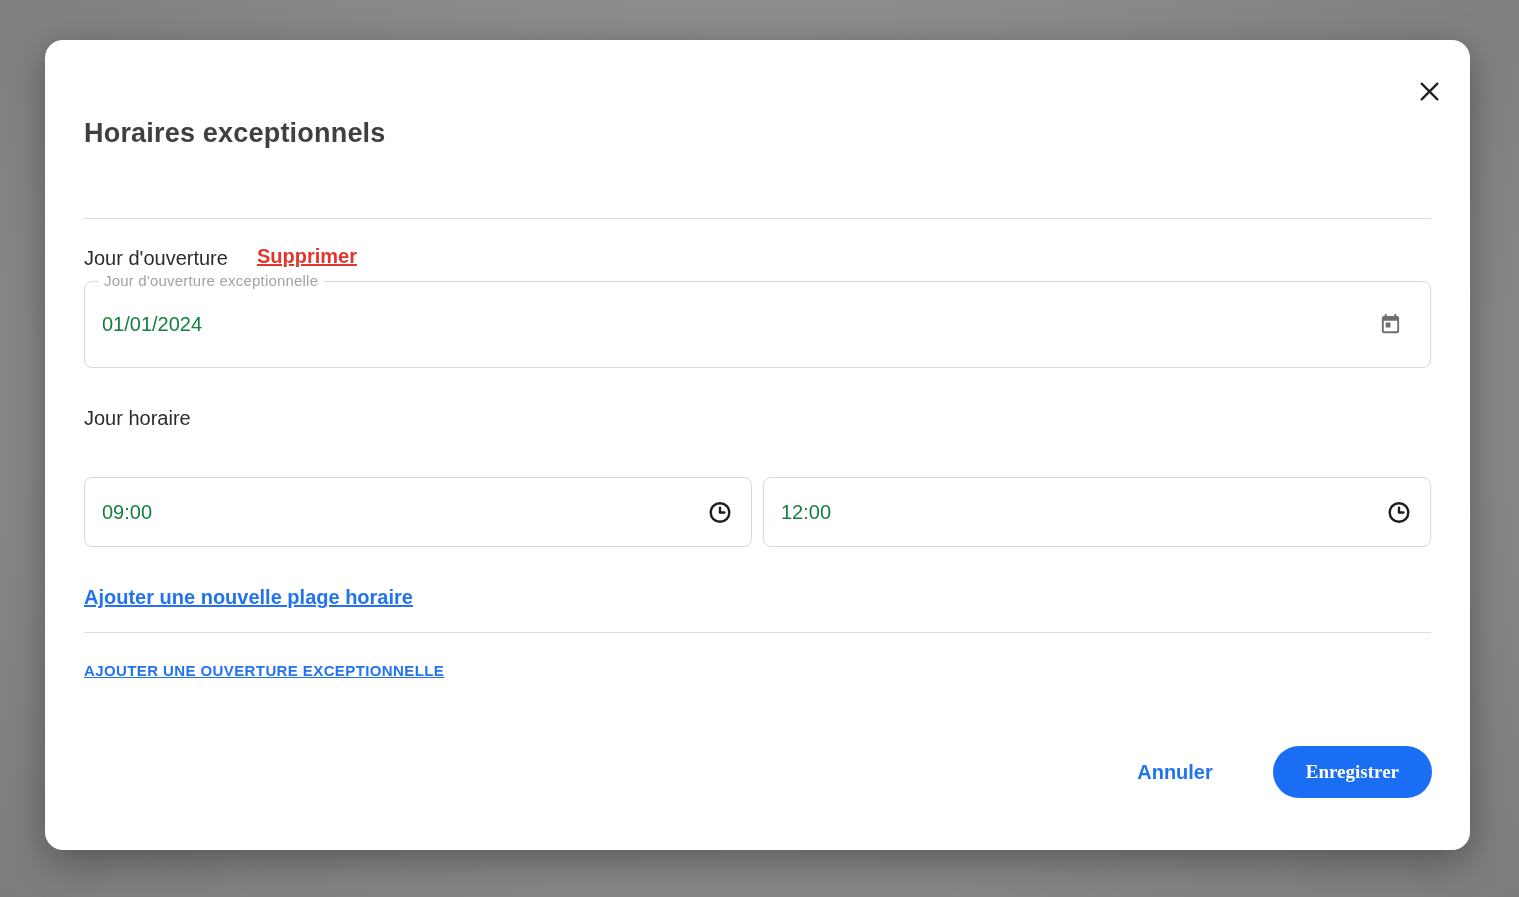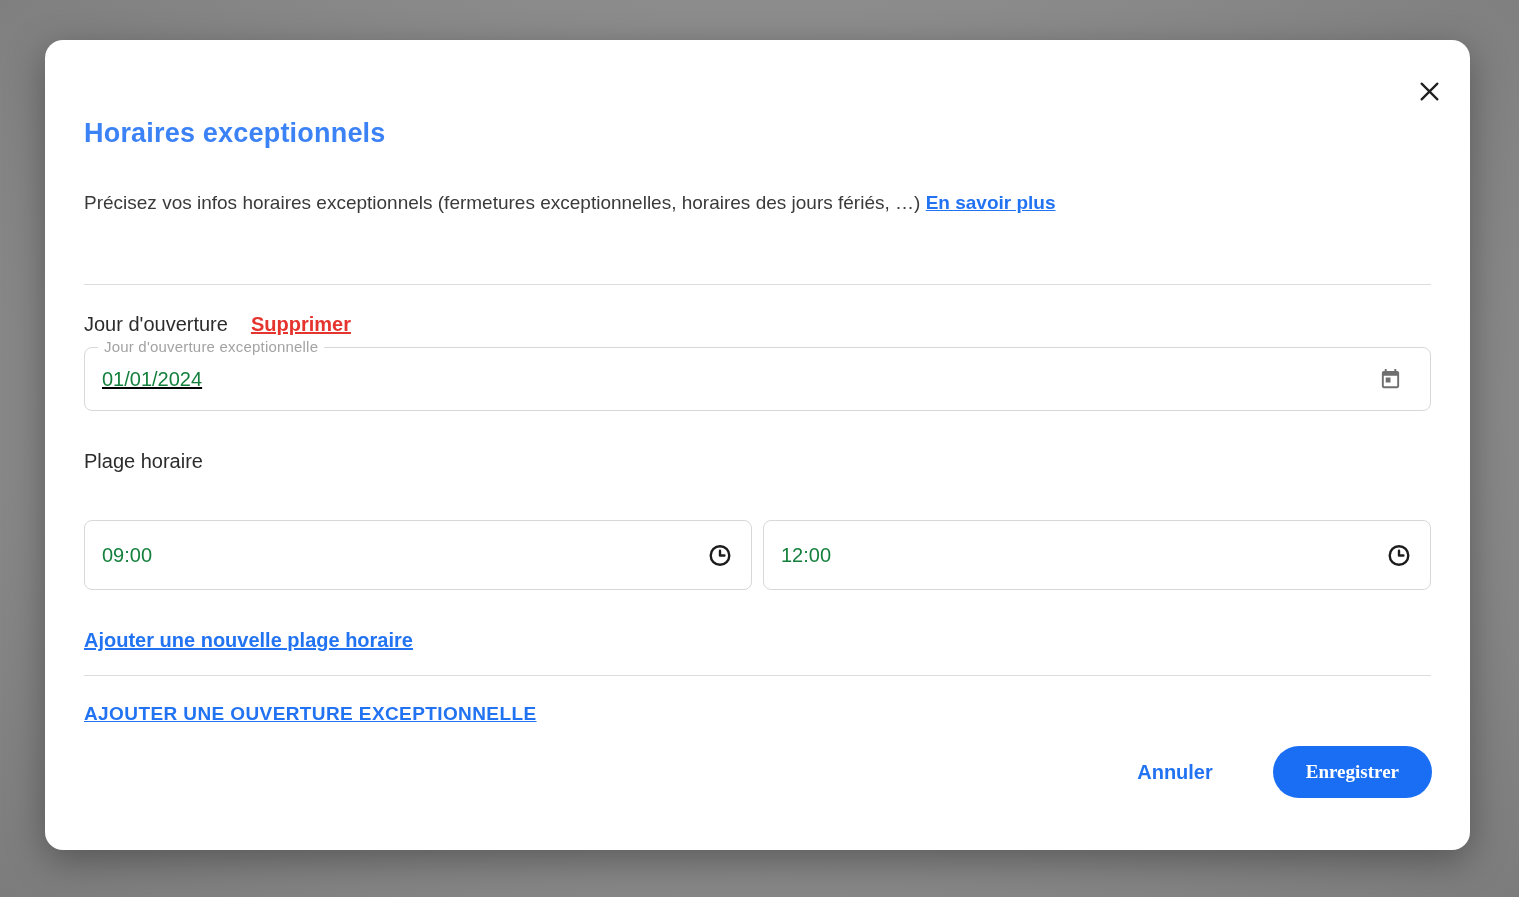--- a/index.html
+++ b/index.html
@@ -24,21 +24,21 @@
     top: 36px; right: 26px;
     width: 30px; height: 30px;
     display: flex; align-items: center; justify-content: center;
     background: transparent; border: none; cursor: pointer;
   }
   .dialog-title {
     margin-top: 75px;
     font-size: 27px;
     line-height: 36px;
     font-weight: 700;
-    color: #3b82f6;
+    color: #404040;
     letter-spacing: 0.2px;
   }
   .dialog-desc {
     margin-top: 38px;
     font-size: 19px;
     line-height: 28px;
     color: #3a3a3a;
   }
   a, .link {
     color: var(--link-blue, #2273f2);
@@ -48,22 +48,22 @@
   }
   .divider {
     margin-top: 67px;
     height: 1px;
     background: #dcdcdc;
   }
   .divider-2 { margin-top: 22px; }
   .section-row {
     margin-top: 26px;
     display: flex;
-    align-items: center;
-    gap: 23px;
+    align-items: flex-start;
+    gap: 29px;
   }
   .section-label {
     font-size: 20px;
     line-height: 26px;
     color: #2c2c2c;
   }
   .delete-link {
     font-size: 20px;
     color: var(--danger-red, #e5342e);
     text-decoration: underline;
@@ -74,23 +74,22 @@
     position: relative;
     border: 1px solid var(--border-gray, #d8d8d8);
     border-radius: 8px;
     display: flex;
     align-items: center;
     background: #fff;
     margin-top: 38px;
   }
   .date-field {
     margin-top: 10px;
-    height: 64px;
+    height: 87px;
     width: 100%;
-    text-decoration: underline;
   }
   .floating-label {
     position: absolute;
     top: -10px; left: 13px;
     background: #ffffff;
     padding: 0 6px;
     font-size: 15px;
     color: #a3a3a3;
     letter-spacing: 0.2px;
   }
@@ -121,21 +120,21 @@
   .time-field .field-icon { right: 19px; }
   .add-slot-link {
     display: inline-block;
     margin-top: 37px;
     font-size: 20px;
     line-height: 26px;
   }
   .add-opening-link {
     display: inline-block;
     margin-top: 26px;
-    font-size: 19px;
+    font-size: 15px;
     line-height: 24px;
     letter-spacing: 0.4px;
     font-weight: 700;
     text-align: right;
   }
   .footer {
     position: absolute;
     right: 38px; bottom: 52px;
     display: flex;
     align-items: center;
@@ -172,42 +171,39 @@
   <button class="close-btn">
     <span style="display:flex">
       <svg width="27" height="27" viewBox="0 0 24 24" fill="none" stroke="#1f1f1f" stroke-width="2" stroke-linecap="round">
         <path d="M5 5l14 14M19 5L5 19"></path>
       </svg>
     </span>
   </button>
 
   <h1 class="dialog-title">Horaires exceptionnels</h1>
 
-  <p class="dialog-desc">
-    <span>Précisez vos infos horaires exceptionnels (fermetures exceptionnelles, horaires des jours fériés, …) </span><a>En savoir plus</a>
-  </p>
 
   <div class="divider"></div>
 
   <div class="section-row">
     <span class="section-label">Jour d'ouverture</span>
     <span class="delete-link">Supprimer</span>
   </div>
 
   <div class="field date-field">
     <span class="floating-label">Jour d'ouverture exceptionnelle</span>
     <span class="field-value">01/01/2024</span>
     <button class="field-icon">
       <svg width="23" height="23" viewBox="0 0 24 24" fill="#6f6f6f">
         <path d="M19 3h-1V1h-2v2H8V1H6v2H5c-1.1 0-2 .9-2 2v14c0 1.1.9 2 2 2h14c1.1 0 2-.9 2-2V5c0-1.1-.9-2-2-2zm0 16H5V8h14v11zM7 10h5v5H7z"></path>
       </svg>
     </button>
   </div>
 
-  <div class="section-label plage-label">Plage horaire</div>
+  <div class="section-label plage-label">Jour horaire</div>
 
   <div class="time-row">
     <div class="field time-field">
       <span class="field-value">09:00</span>
       <button class="field-icon">
         <svg width="25" height="25" viewBox="0 0 24 24" fill="none" stroke="#1c1c1c" stroke-width="2.4">
           <circle cx="12" cy="12" r="9.3"></circle>
           <path d="M12 7.2v4.8h4.4" stroke-linecap="round" stroke-linejoin="round"></path>
         </svg>
       </button>

